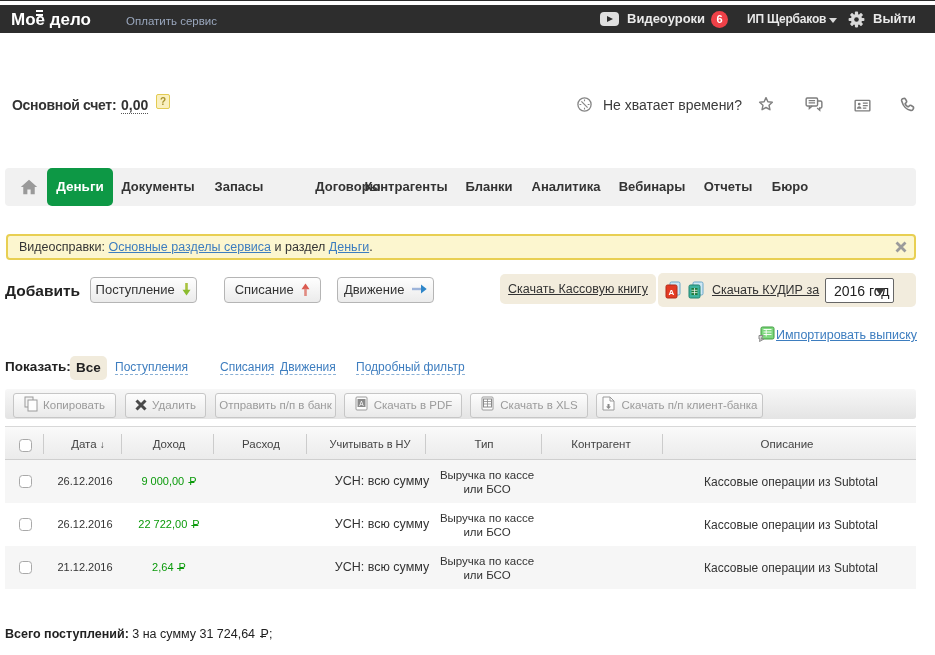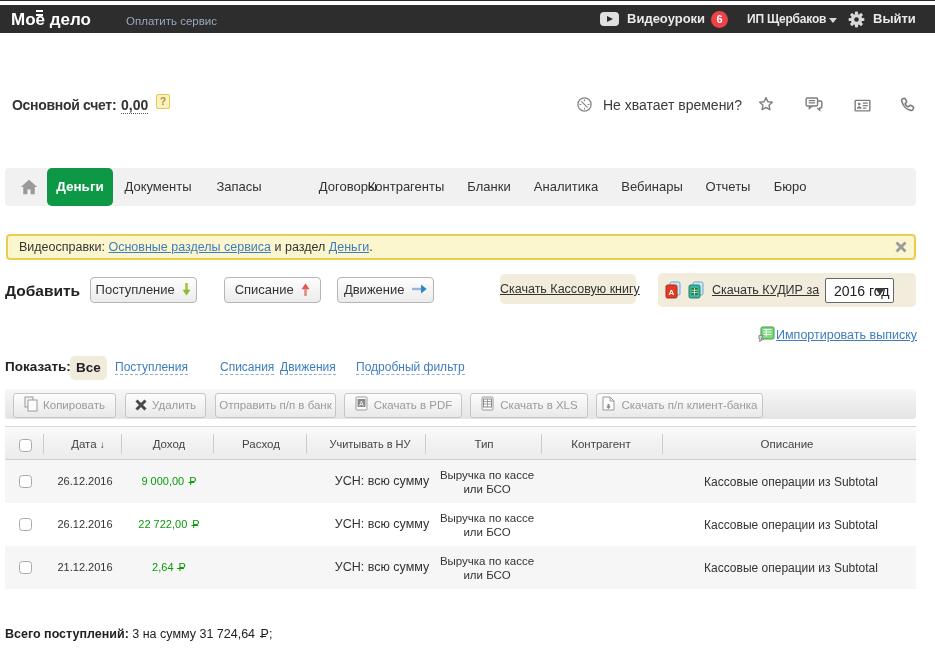--- a/index.html
+++ b/index.html
@@ -25,35 +25,35 @@
 
 #acct { position:absolute; left:12px; top:97px; font-size:14px; font-weight:bold; color:#333; letter-spacing:-0.3px; }
 #acctval { position:absolute; left:121px; top:97px; font-size:14px; font-weight:bold; color:#333; border-bottom:1px dotted #555; }
 #qbox { position:absolute; left:156px; top:94px; width:14px; height:15px; background:#faf0c0; border:1px solid #e3cb52; border-radius:2px; color:#a8922c; font-size:10px; font-weight:bold; text-align:center; line-height:13px; }
 #notime { position:absolute; left:603px; top:97px; font-size:14px; color:#3b3b3b; }
 .tico { position:absolute; top:95px; }
 
 #nav { position:absolute; left:5px; top:168px; width:911px; height:38px; background:#f1f1f1; border-radius:4px; }
 #homeic { position:absolute; left:15px; top:10px; }
 #money { position:absolute; left:42px; top:0; width:66px; height:38px; background:#0d9845; border-radius:5px; color:#fff; font-weight:bold; font-size:13.5px; text-align:center; line-height:38px; }
-.nitem { position:absolute; top:0; height:38px; line-height:38px; font-weight:normal; font-size:13px; color:#333; transform:translateX(-50%); white-space:nowrap; }
+.nitem { position:absolute; top:0; height:38px; line-height:38px; font-weight:bold; font-size:13px; color:#333; transform:translateX(-50%); white-space:nowrap; }
 
 #vbar { position:absolute; left:6px; top:234px; width:910px; height:26px; background:#fcf6cf; border:2px solid #e8cf52; border-radius:4px; font-size:12.5px; color:#333; line-height:22px; }
 #vbar .in { padding-left:11px; }
 #vbar a { color:#3d7dbf; text-decoration:underline; }
 #vclose { position:absolute; right:7px; top:5px; width:12px; height:12px; }
 
 #addlbl { position:absolute; left:5px; top:282px; font-size:15.5px; font-weight:bold; color:#222; }
 .abtn { position:absolute; top:277px; height:26px; background:linear-gradient(#fefefe,#ebebeb); border:1px solid #b5b5b5; border-radius:4px; font-size:13px; color:#333; text-align:center; line-height:24px; white-space:nowrap; }
 #b1 { left:90px; width:107px; }
 #b2 { left:224px; width:97px; }
 #b3 { left:337px; width:97px; }
 .abtn svg { display:inline-block; vertical-align:-2px; margin-left:4px; }
 .beige { position:absolute; background:#f2ecdd; border-radius:5px; }
-#kniga { left:500px; top:274px; width:136px; height:30px; font-size:12.5px; color:#333; text-align:center; line-height:30px; white-space:nowrap; }
+#kniga { left:500px; top:274px; width:156px; height:30px; font-size:12.5px; color:#333; text-align:center; line-height:30px; white-space:nowrap; }
 #kniga u { text-decoration:underline; }
 #kudirp { left:658px; top:273px; width:258px; height:34px; }
 #pdfic { position:absolute; left:665px; top:281px; }
 #xlsic { position:absolute; left:688px; top:281px; }
 #kudir { position:absolute; left:712px; top:283px; font-size:12.5px; color:#333; text-decoration:underline; }
 #yearsel { position:absolute; left:825px; top:278px; width:69px; height:25px; background:#fff; border:1.5px solid #666; border-radius:2px; }
 #yearsel span { position:absolute; left:8px; top:4px; font-size:14px; color:#222; }
 #yearsel i { position:absolute; right:8px; top:8.5px; width:0; height:0; border-left:5.5px solid transparent; border-right:5.5px solid transparent; border-top:7px solid #3a3a3a; }
 #impic { position:absolute; left:758px; top:326px; }
 #implnk { position:absolute; right:18px; top:328px; font-size:12.5px; color:#3d7dbf; text-decoration:underline; }

